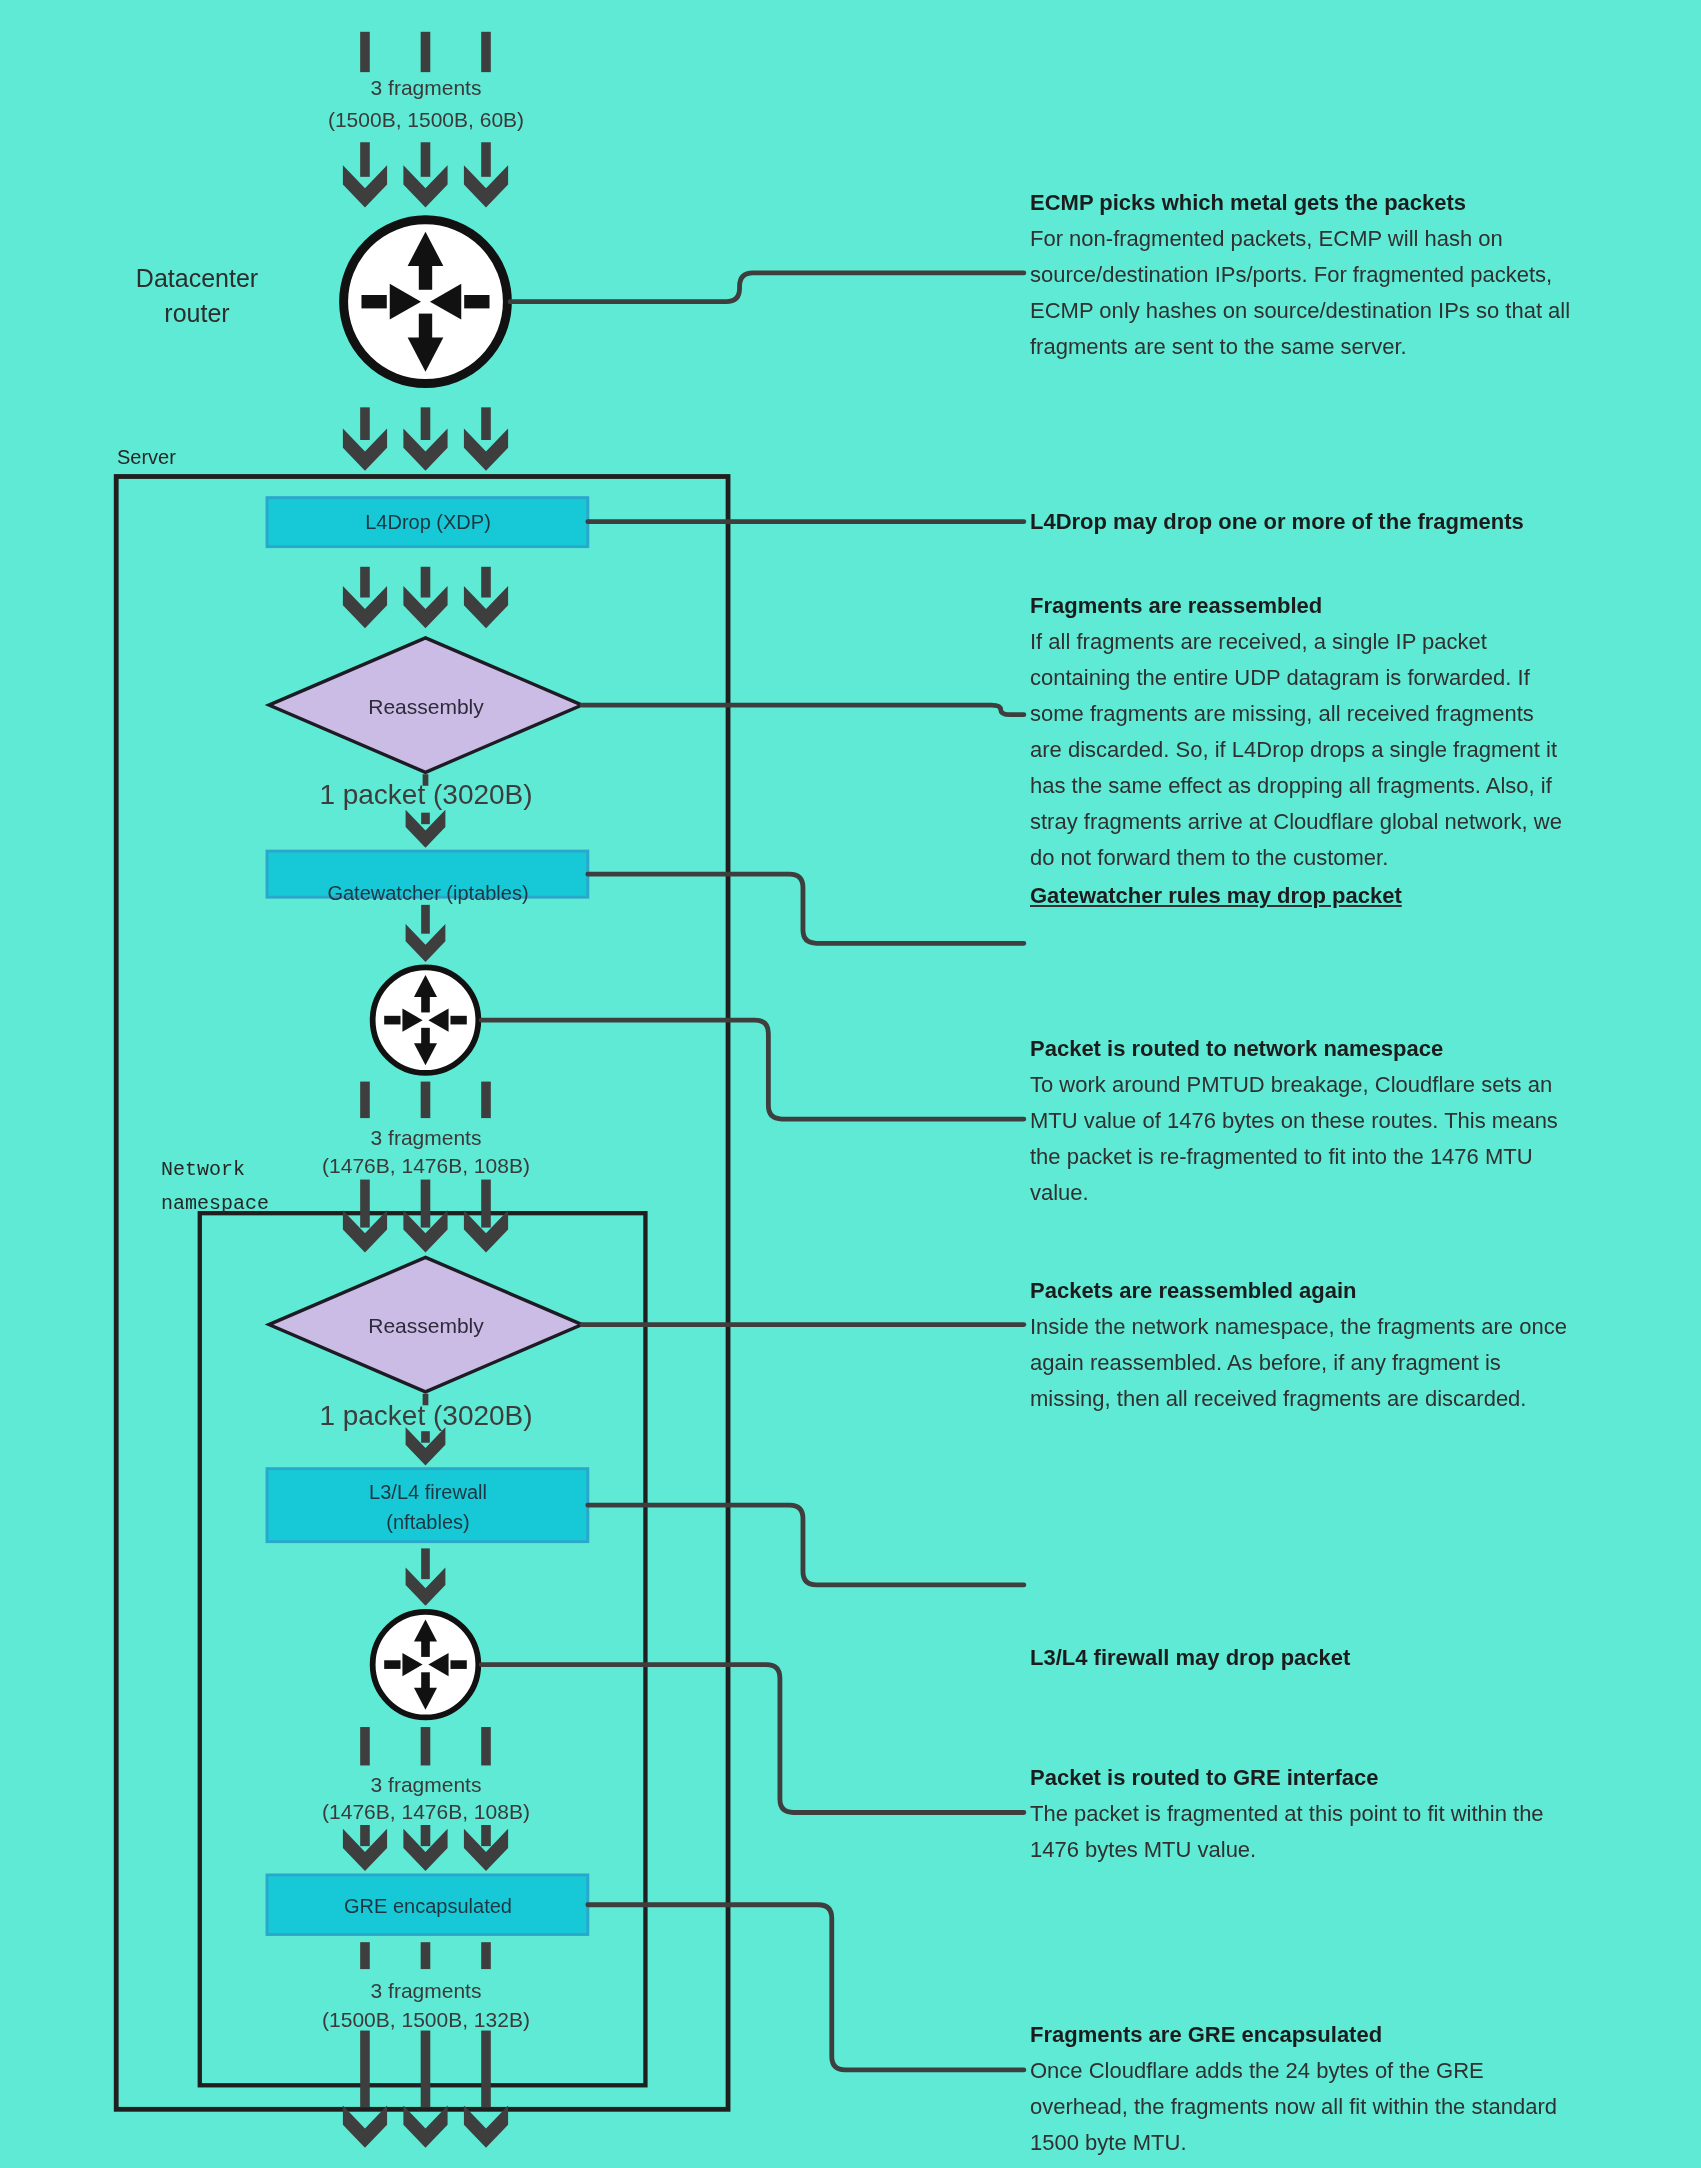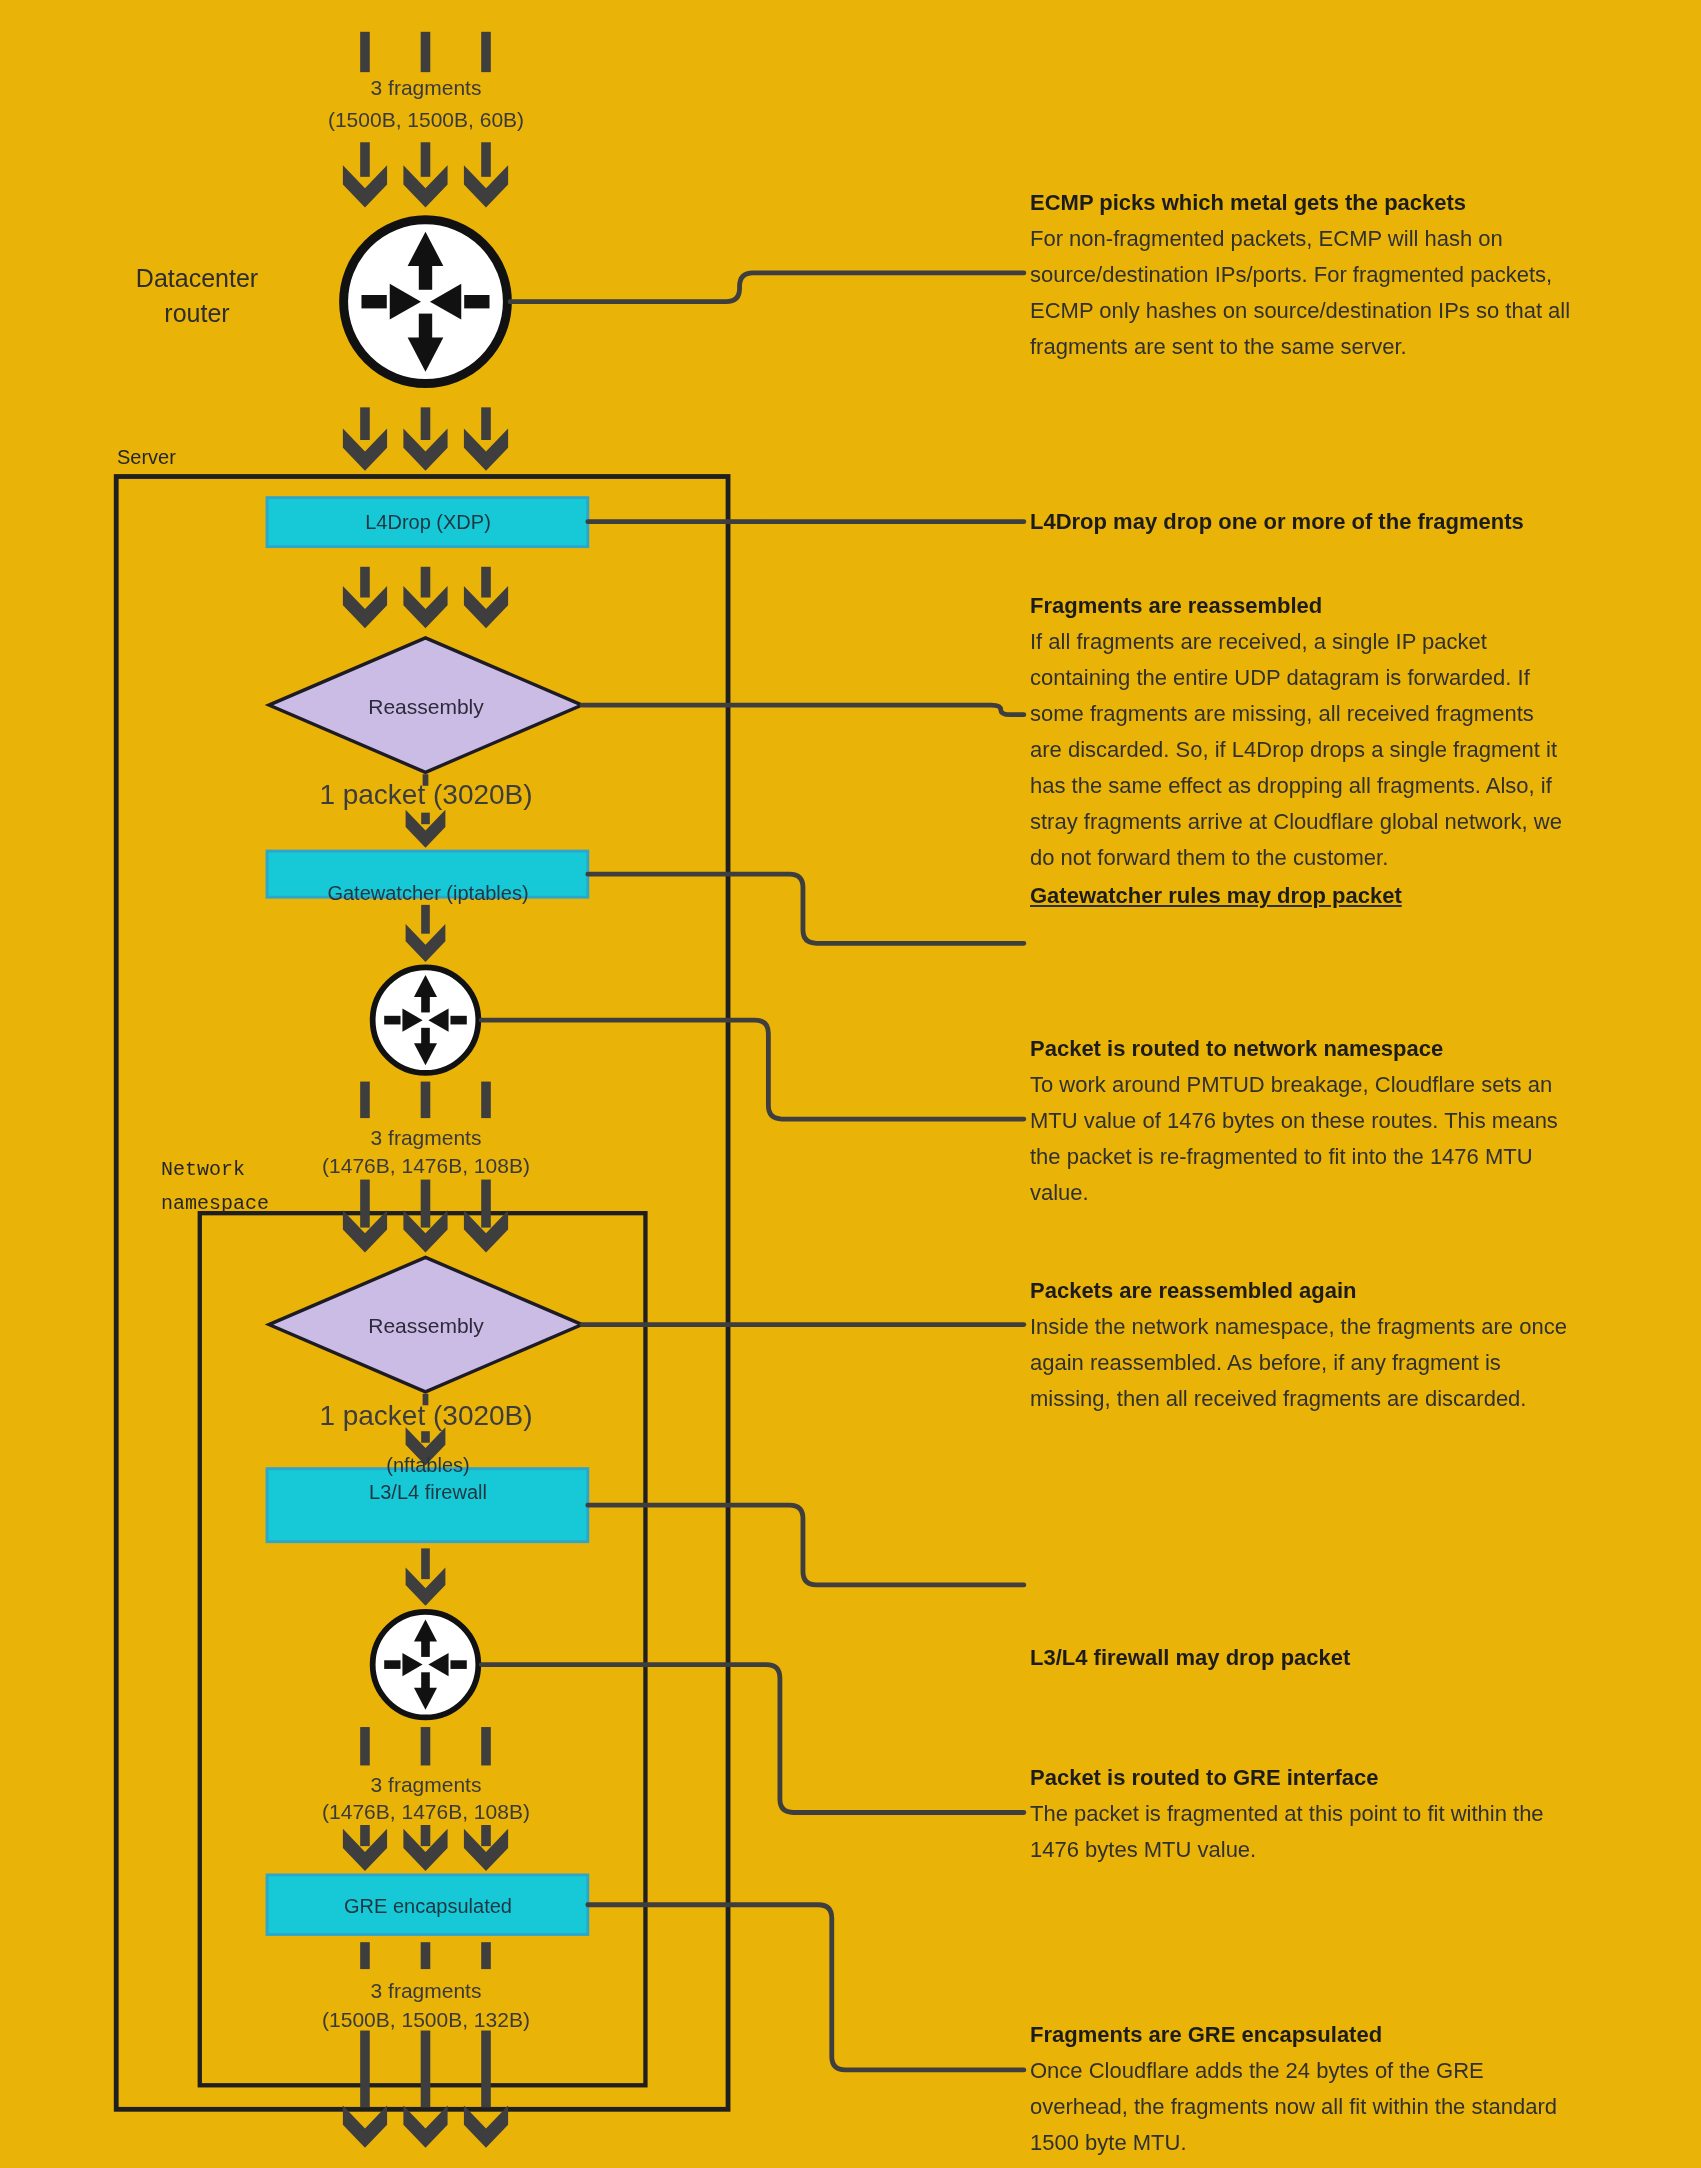--- a/index.html
+++ b/index.html
@@ -1,17 +1,17 @@
 <!DOCTYPE html>
 <html><head>
 <meta charset="utf-8">
 <style>
   html,body { margin:0; padding:0; background:#ffffff; }
   .canvas {
-    position:relative; width:1701px; height:2168px; background:#eab308;
+    position:relative; width:1701px; height:2168px; background:#5eead4;
     font-family:"Liberation Sans","DejaVu Sans",sans-serif; overflow:hidden;
   }
   svg.layer { position:absolute; left:0; top:0; }
 
   .lbl { position:absolute; transform:translateX(-50%); white-space:nowrap;
          text-align:center; color:#3a3a3a; font-size:21px; line-height:25px; }
   .big { font-size:28px; color:#3d3d3d; }
   .boxlbl { color:#1e3642; font-size:20px; }
   .dialbl { color:#2e2a3a; }
   .side-label { position:absolute; color:#2d2d2d; font-size:25px; line-height:35px;
@@ -187,21 +187,21 @@
 
   <div class="lbl" style="left:426px; top:1125px;">3 fragments</div>
   <div class="lbl" style="left:426px; top:1153px;">(1476B, 1476B, 108B)</div>
 
   <div class="corner-label" style="left:161px; top:1153px; width:144px;font-family:Liberation Mono, monospace;">Network namespace</div>
 
   <div class="lbl dialbl" style="left:426px; top:1313px;">Reassembly</div>
   <div class="lbl big" style="left:426px; top:1403px;">1 packet (3020B)</div>
 
   <div class="lbl boxlbl" style="left:428px; top:1480px;">L3/L4 firewall</div>
-  <div class="lbl boxlbl" style="left:428px; top:1453px;">(nftables)</div>
+  <div class="lbl boxlbl" style="left:428px; top:1510px;">(nftables)</div>
 
   <div class="lbl" style="left:426px; top:1772px;">3 fragments</div>
   <div class="lbl" style="left:426px; top:1799px;">(1476B, 1476B, 108B)</div>
 
   <div class="lbl boxlbl" style="left:428px; top:1894px;">GRE encapsulated</div>
 
   <div class="lbl" style="left:426px; top:1978px;">3 fragments</div>
   <div class="lbl" style="left:426px; top:2007px;">(1500B, 1500B, 132B)</div>
 
   <div class="ann" style="top:185px;">

